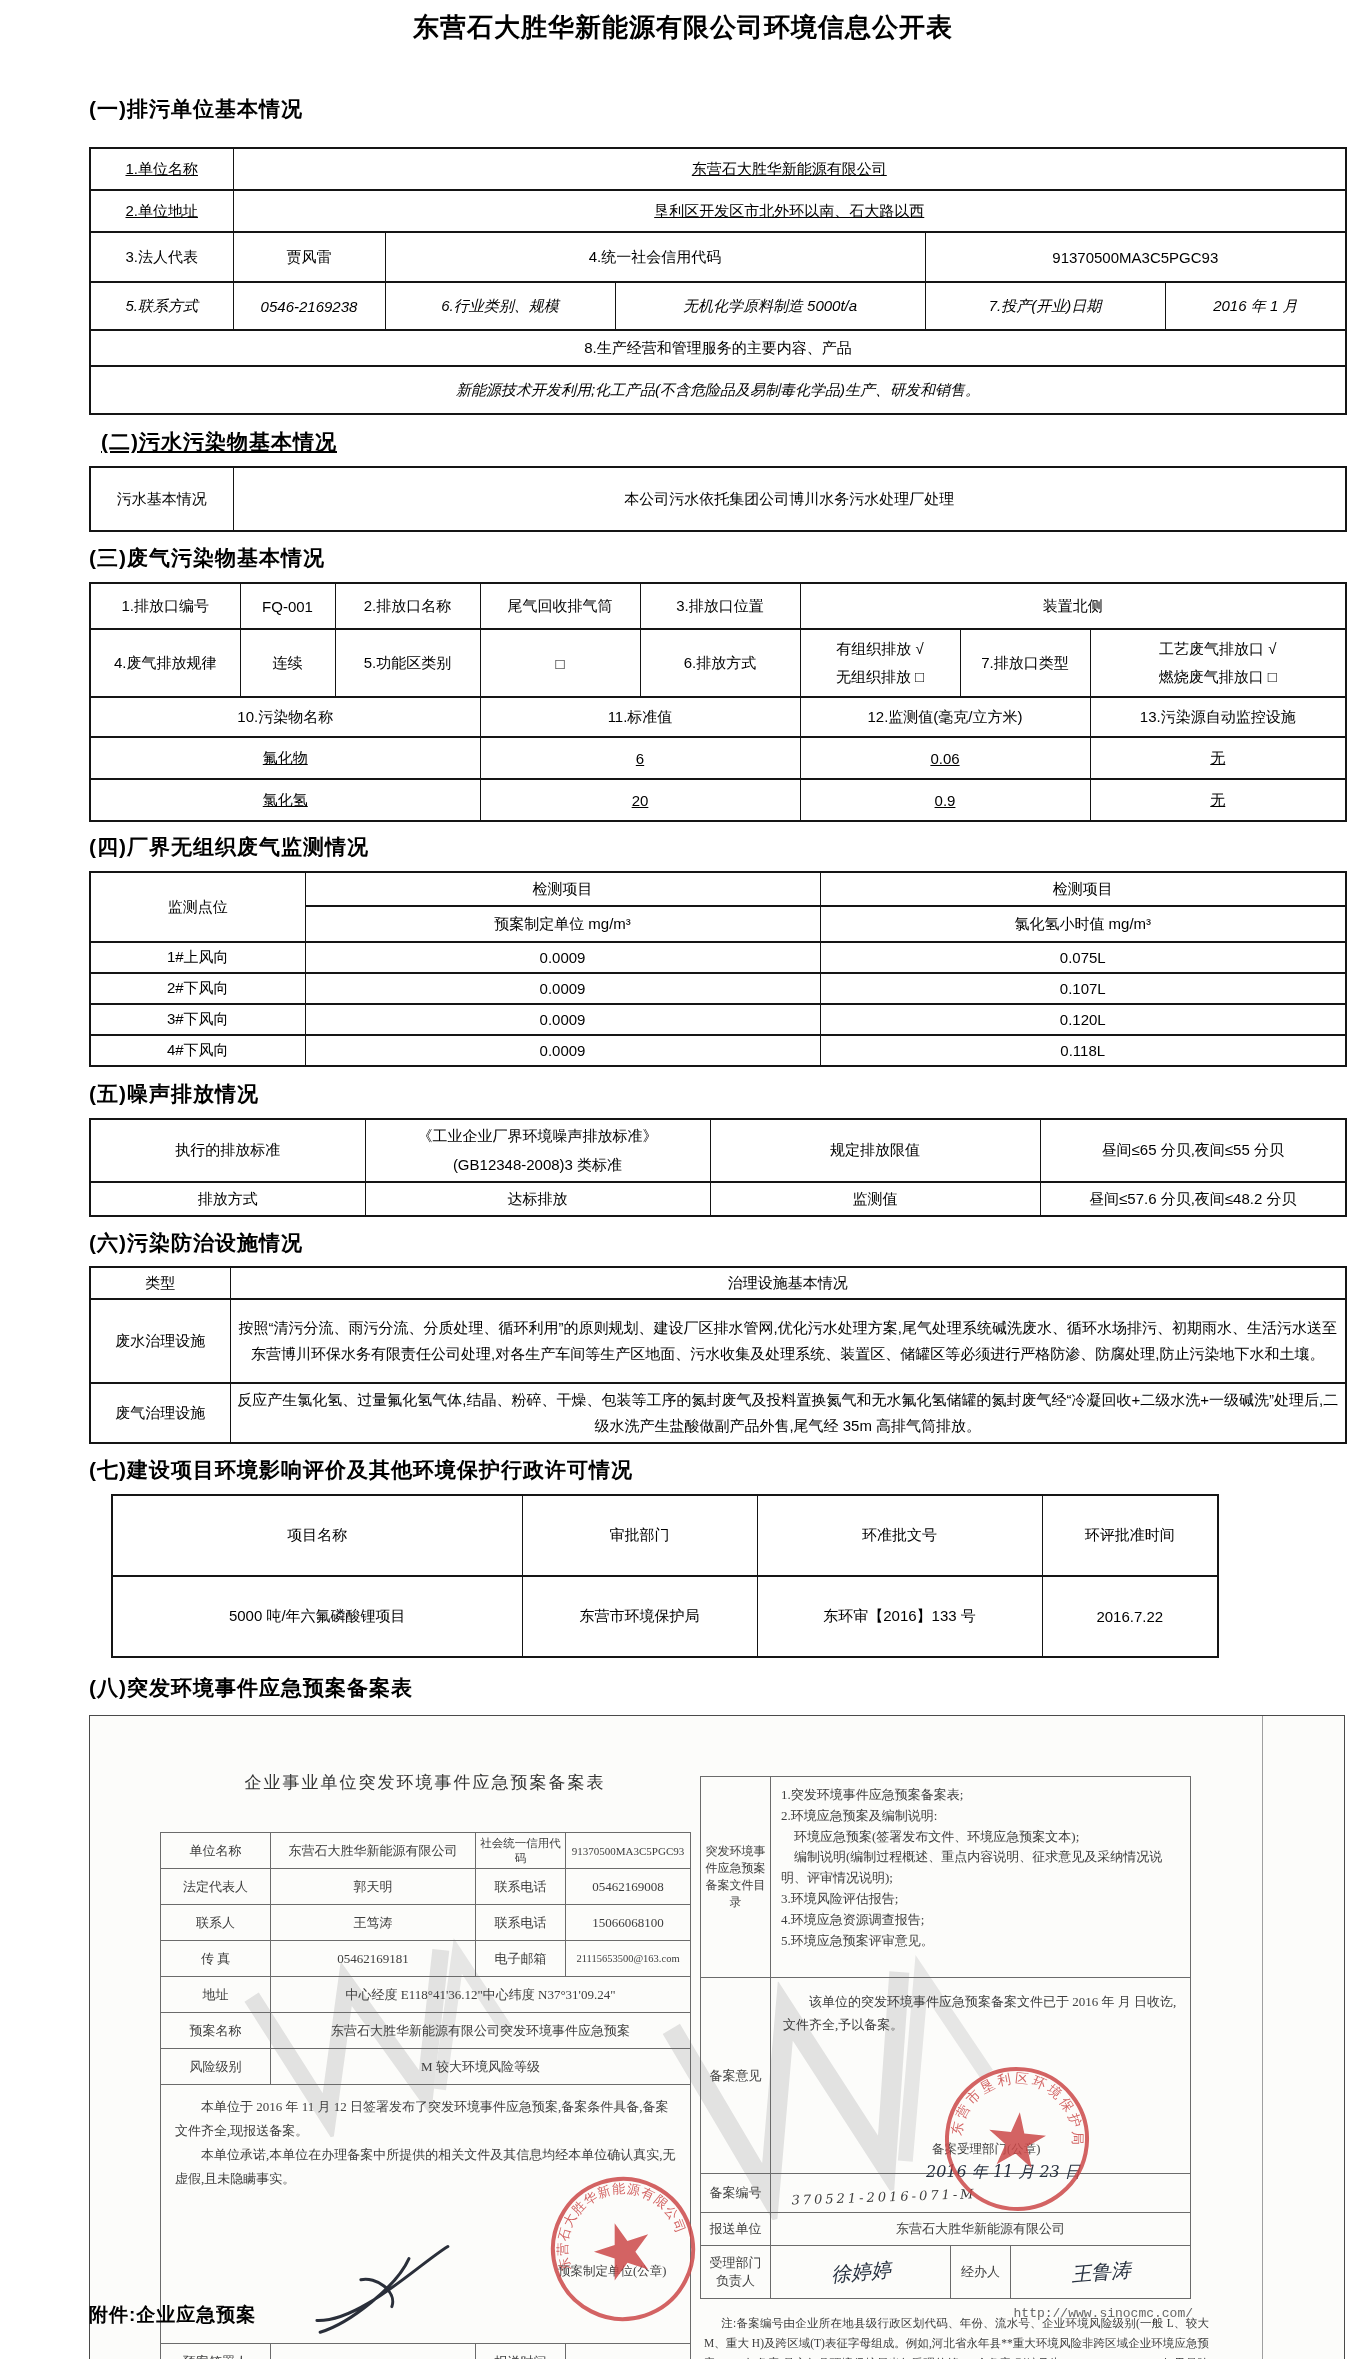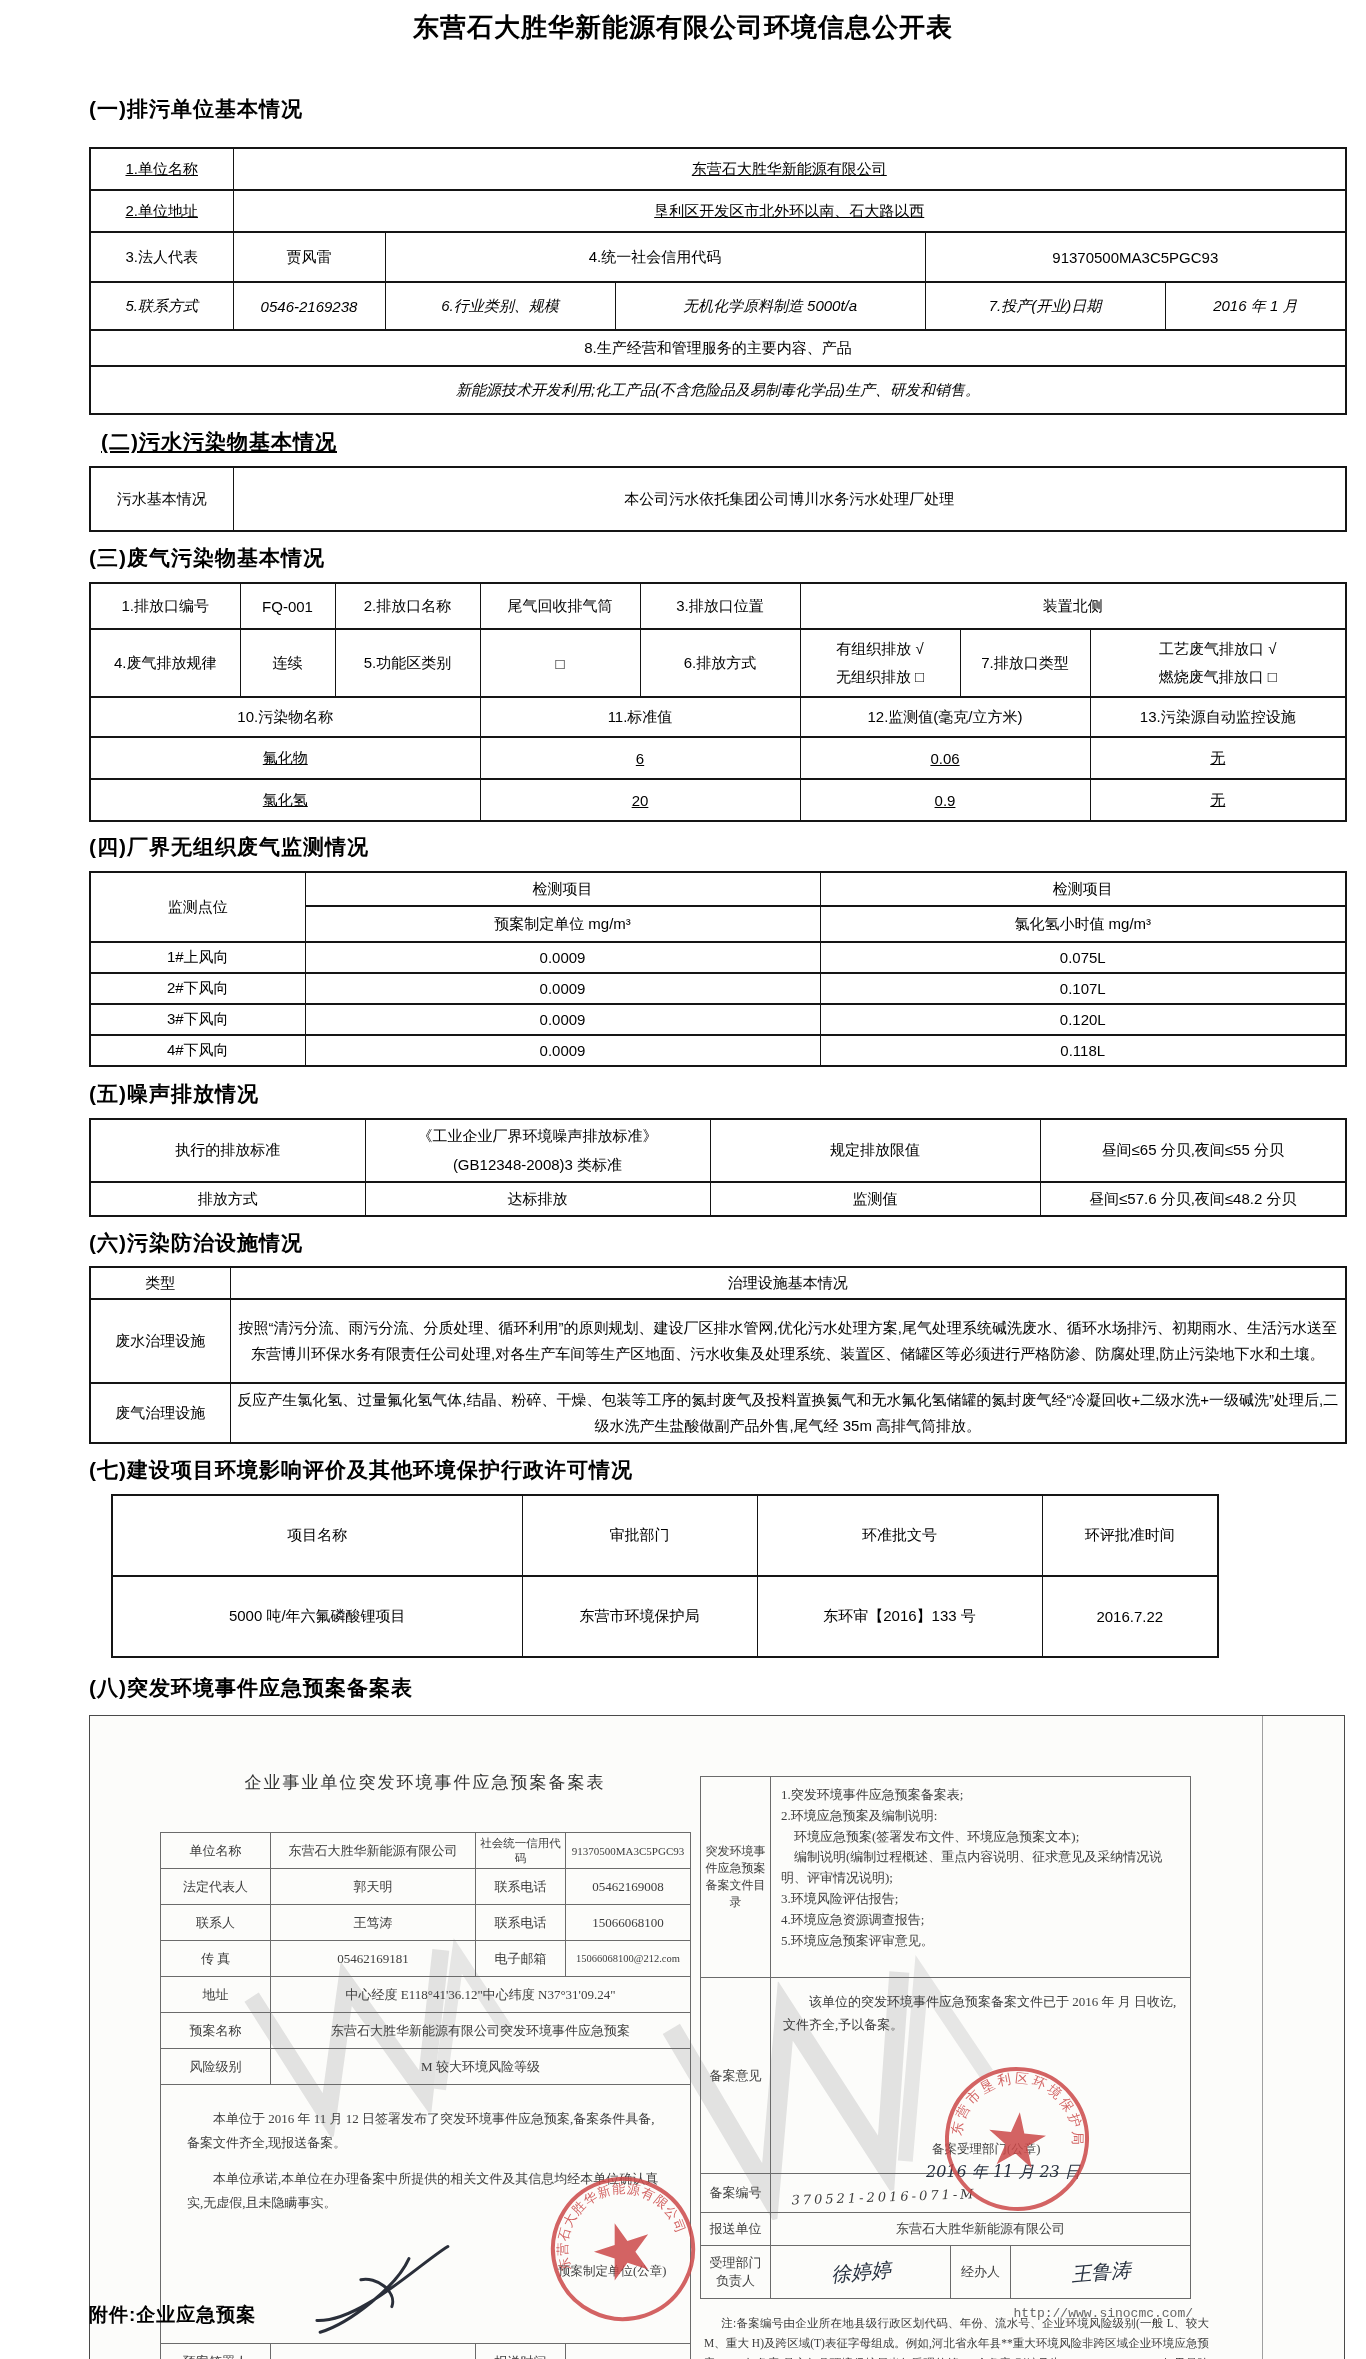--- a/index.html
+++ b/index.html
@@ -37,21 +37,21 @@
   .scan-serif{font-family:"Liberation Serif",serif;color:#3d3d3d;}
   .left-scan{position:absolute;left:20px;top:55px;width:620px;}
   .scan-title{font-size:17px;letter-spacing:2px;text-align:center;color:#333;margin-left:50px;width:530px;}
   table.scan-tbl{border-collapse:collapse;table-layout:fixed;}
   table.scan-tbl td{border:1px solid #6b6b6b;padding:2px 4px;font-size:13px;text-align:center;
       vertical-align:middle;color:#3d3d3d;word-break:break-all;}
   .ltbl{margin-left:50px;margin-top:38px;width:530px;}
   .ltbl .lr td{height:31px;}
   .decl-cell{height:238px !important;vertical-align:top !important;text-align:left !important;
       padding:10px 14px !important;font-size:13.5px;line-height:1.85;position:relative;}
-  .decl-p{text-indent:2em;margin:12px;}
+  .decl-p{text-indent:2em;margin:0;}
   .right-scan{position:absolute;left:610px;top:55px;width:540px;}
   .rtbl{width:490px;margin-top:5px;}
   .dir-cell{vertical-align:top !important;text-align:left !important;padding:8px 10px !important;
       font-size:11.5px;line-height:1.6;height:184px;}
   .dir-line{white-space:pre-wrap;}
   .opinion-cell{vertical-align:top !important;text-align:left !important;padding:12px 12px !important;
       font-size:12.5px;line-height:1.8;height:171px;}
   .opinion-text{text-indent:2em;}
   .note-p{width:505px;margin:14px 0 0 4px;font-size:11.5px;line-height:1.75;color:#3d3d3d;
       text-align:justify;text-indent:1.5em;}
@@ -358,21 +358,21 @@
           <tr class="lr">
             <td>联系人</td>
             <td>王笃涛</td>
             <td>联系电话</td>
             <td>15066068100</td>
           </tr>
           <tr class="lr">
             <td>传 真</td>
             <td>05462169181</td>
             <td>电子邮箱</td>
-            <td style="font-size:10.5px">15066068100@212.com</td>
+            <td style="font-size:10.5px">21115653500@163.com</td>
           </tr>
           <tr class="lr">
             <td>地址</td>
             <td colspan="3">中心经度 E118°41'36.12"中心纬度 N37°31'09.24"</td>
           </tr>
           <tr class="lr">
             <td>预案名称</td>
             <td colspan="3">东营石大胜华新能源有限公司突发环境事件应急预案</td>
           </tr>
           <tr class="lr">

